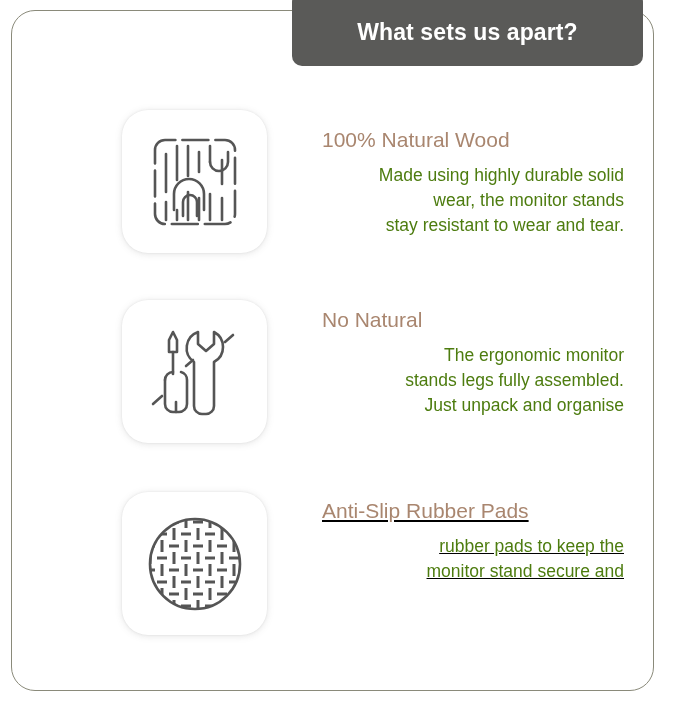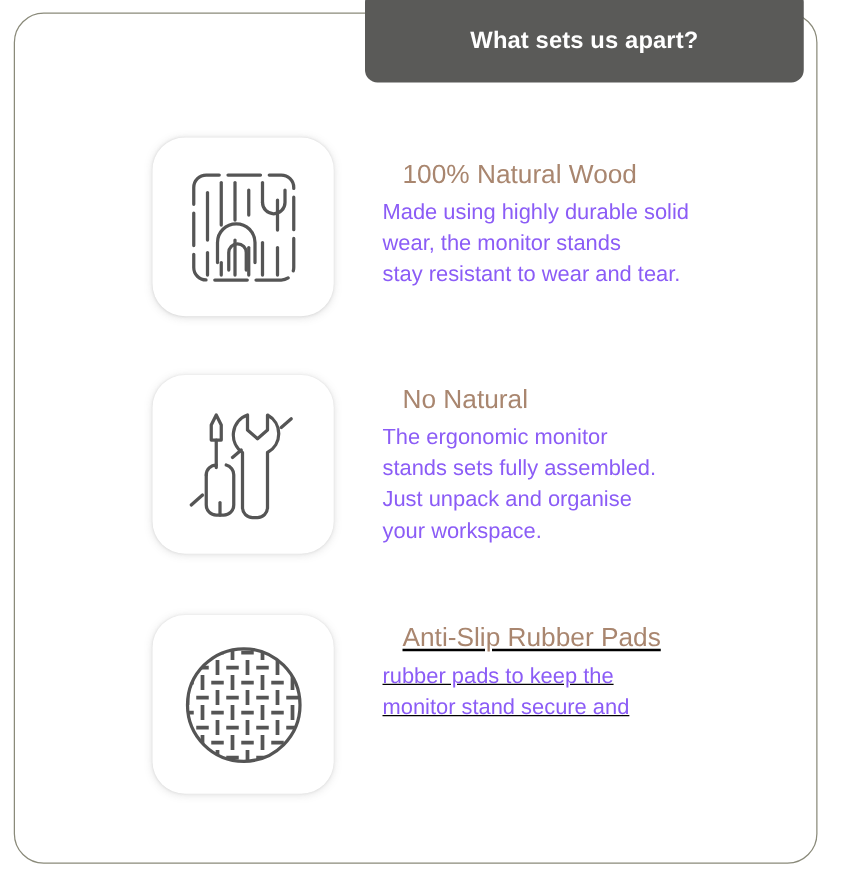--- a/index.html
+++ b/index.html
@@ -44,21 +44,21 @@
     background: #5a5a58;
     border-radius: 10px;
     display: flex;
     align-items: center;
     justify-content: center;
     box-sizing: border-box;
     padding-top: 6px;
   }
   .banner-title {
     color: #ffffff;
-    font-size: 19px;
+    font-size: 23px;
     font-weight: bold;
     letter-spacing: 0.1px;
     line-height: 1;
     white-space: nowrap;
   }
 
   
   .features {
     position: absolute;
     left: 0;
@@ -102,24 +102,25 @@
   .feature-title {
     color: #a9866f;
     font-size: 21px;
     font-weight: normal;
     line-height: 1.1;
     margin: 0 0 6px 16px;
     white-space: nowrap;
   }
 
   .feature-desc {
-    color: #8b5cf6;
+    color: #4d7c0f;
     font-size: 17.5px;
     line-height: 1.42;
-    margin: 0;
+    margin: 12px;
+    text-align: right;
   }
   .feature-desc .line {
     display: block;
     white-space: nowrap;
   }
 
   svg { display: block; }
 </style>
 </head>
 <body>
@@ -194,23 +195,22 @@
               <path d="M41 44 L48 38"></path>
               <path d="M8 82 L17 74"></path>
             </g>
           </svg>
         </span>
       </div>
       <div class="feature-text">
         <div class="feature-title">No Natural</div>
         <div class="feature-desc">
           <span class="line">The ergonomic monitor</span>
-          <span class="line">stands sets fully assembled.</span>
+          <span class="line">stands legs fully assembled.</span>
           <span class="line">Just unpack and organise</span>
-          <span class="line">your workspace.</span>
         </div>
       </div>
     </div>
 
     <div class="feature feature-3">
       <div class="icon-tile">
         <span>
           <svg width="104" height="104" viewBox="0 0 104 104">
             <defs>
               <clipPath id="padClip">

